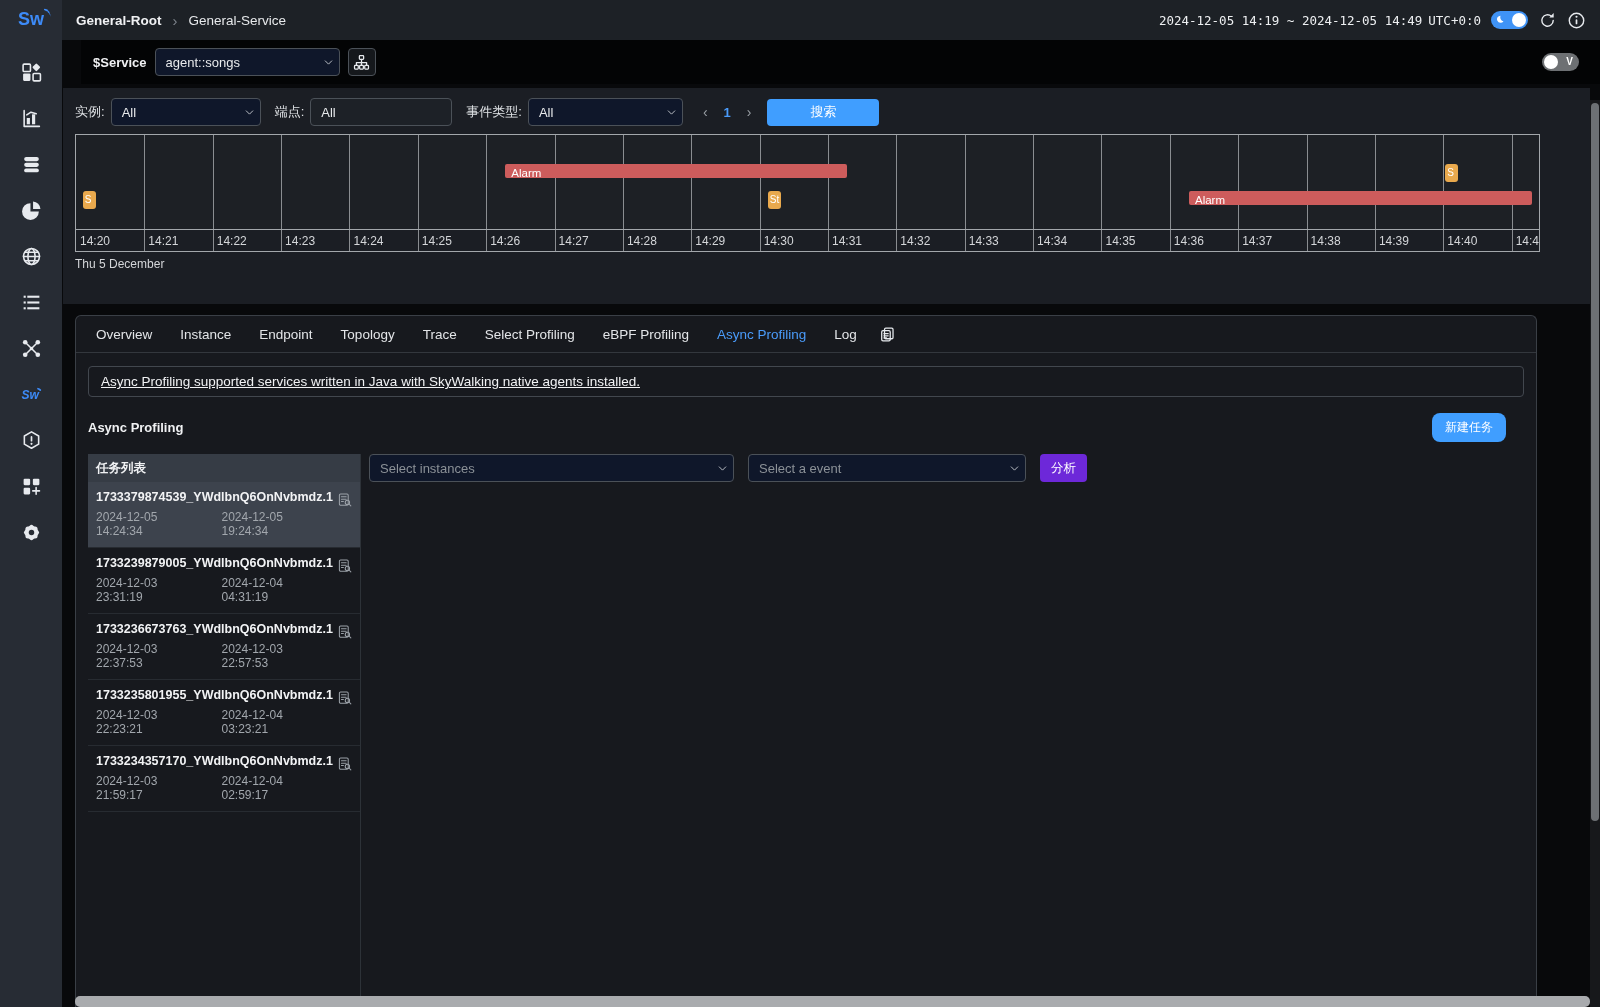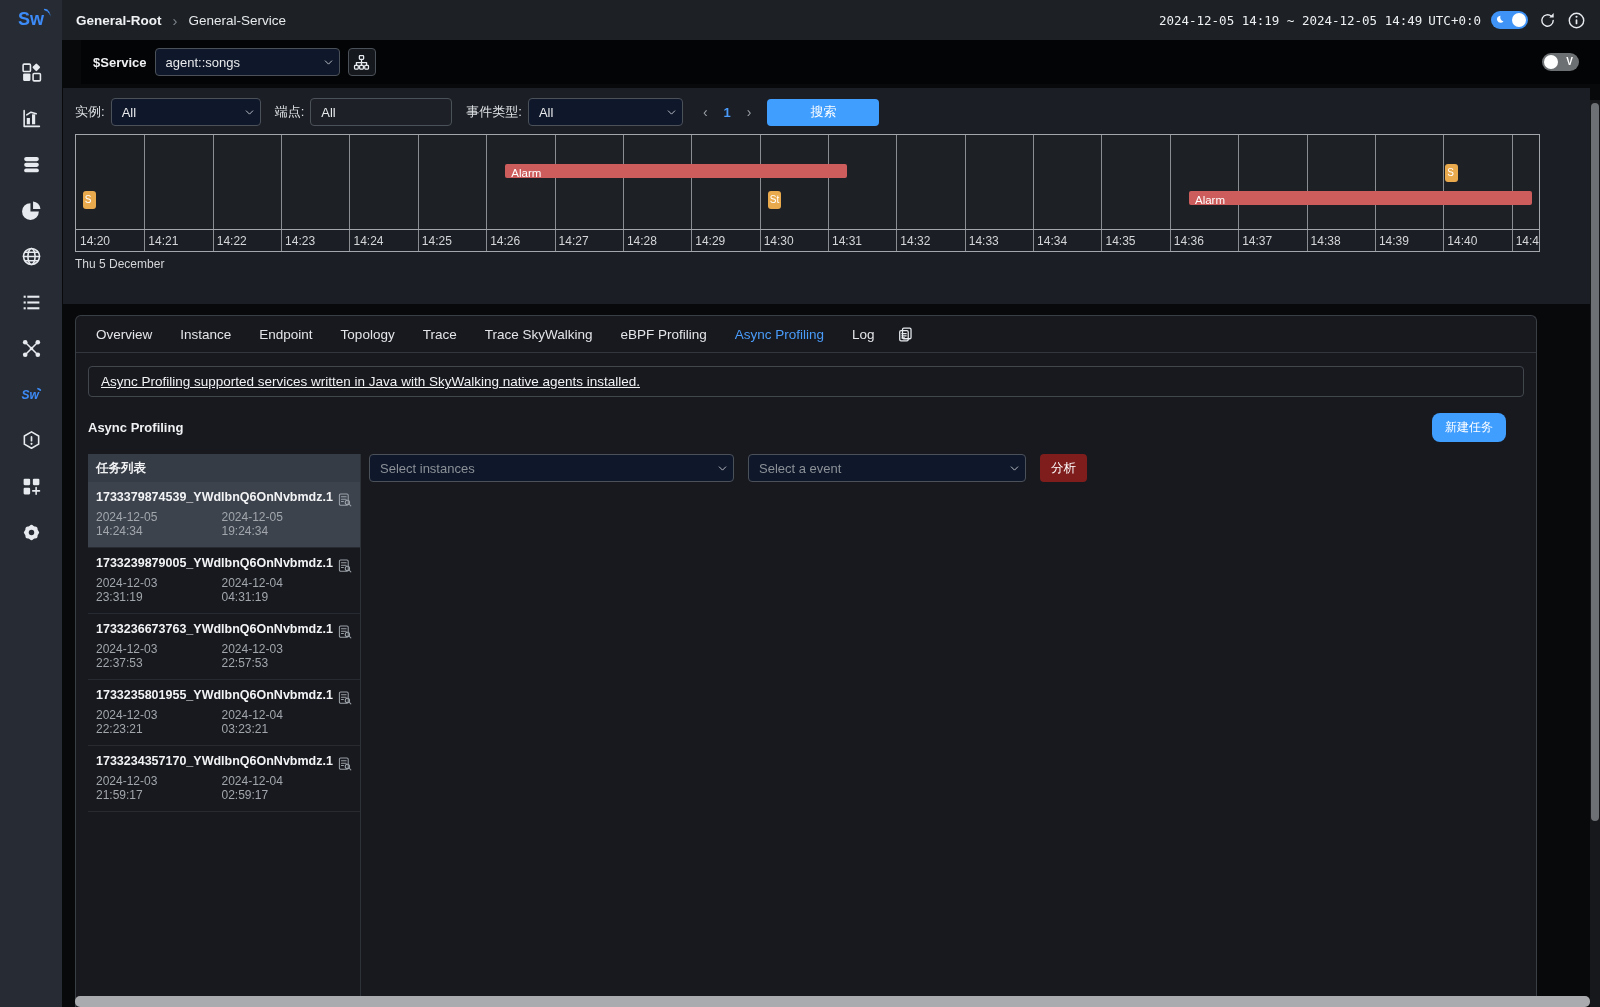--- a/index.html
+++ b/index.html
@@ -104,21 +104,21 @@
   .task-id { font-weight:bold; font-size:12.5px; color:#f2f3f5; }
   .task-dates { margin-top:6px; font-size:12px; color:#a2a7ad; display:flex; gap:15px; }
   .task-view-icon { position:absolute; right:7px; top:10px; }
   .task-view-icon .st { stroke:#9ba1a8; stroke-width:1.3; }
 
   .right-area { flex:1; min-width:0; }
   .controls-row { display:flex; gap:14px; margin-left:8px; align-items:center; height:28px; }
   .sel-placeholder { color:#8b9197; }
   .sel-instances { width:365px; height:28px; }
   .sel-event { width:278px; height:28px; }
-  .analyze-btn { background:#7f1d1d; color:#fff; border-radius:4px; height:28px; padding:0 11px;
+  .analyze-btn { background:#6d28d9; color:#fff; border-radius:4px; height:28px; padding:0 11px;
                  font-size:12.5px; display:flex; align-items:center; cursor:pointer; }
 
   
   .v-scrollbar { position:absolute; right:0; top:100px; width:10px; height:907px; background:#17181b; z-index:30; }
   .v-thumb { position:absolute; left:1px; top:3px; width:8px; height:718px; background:#6d7074; border-radius:4px; cursor:pointer; }
   .h-scrollbar { position:absolute; left:75px; bottom:0; width:1515px; height:11px; z-index:31; }
   .h-thumb { width:100%; height:100%; background:#a9abae; border-radius:5px; cursor:pointer; }
 </style>
 </head>
 <body>
@@ -392,21 +392,21 @@
 </section>
 
 <section class="main-panel">
   <div class="tab-bar">
     <div class="tabs-wrap">
         <span class="tab">Overview</span>
         <span class="tab">Instance</span>
         <span class="tab">Endpoint</span>
         <span class="tab">Topology</span>
         <span class="tab">Trace</span>
-        <span class="tab">Trace SkyWalking</span>
+        <span class="tab">Select Profiling</span>
         <span class="tab">eBPF Profiling</span>
         <span class="tab active">Async Profiling</span>
         <span class="tab">Log</span>
       </div>
     <svg class="copy-icon" width="17" height="17" viewBox="0 0 20 20">
       <rect class="st" x="6.5" y="2.5" width="10" height="12.5" rx="1.5"></rect>
       <rect class="st" x="3.2" y="5.5" width="10" height="12" rx="1.5" fill="#17191e"></rect>
       <path class="st" d="M5.8 9h5M5.8 11.5h5M5.8 14h3"></path>
     </svg>
   </div>

